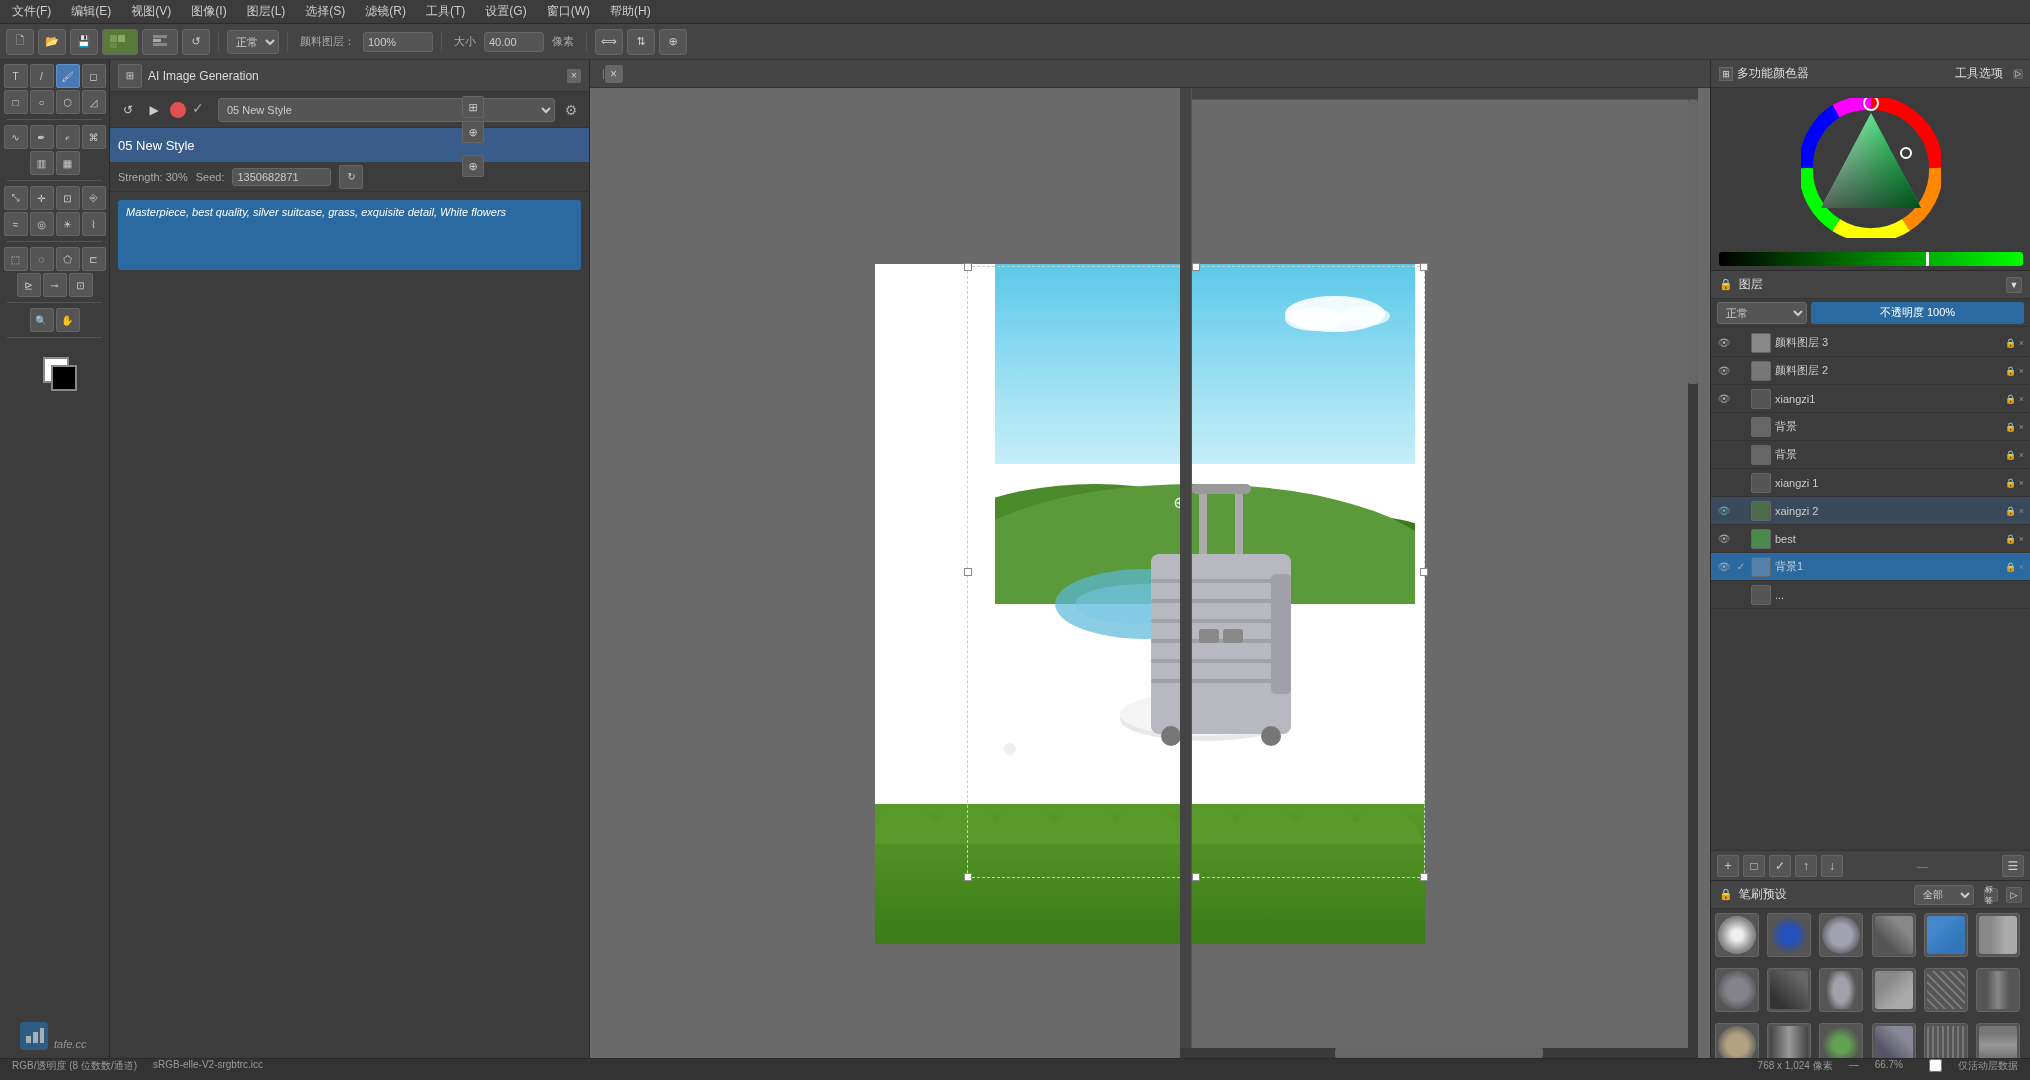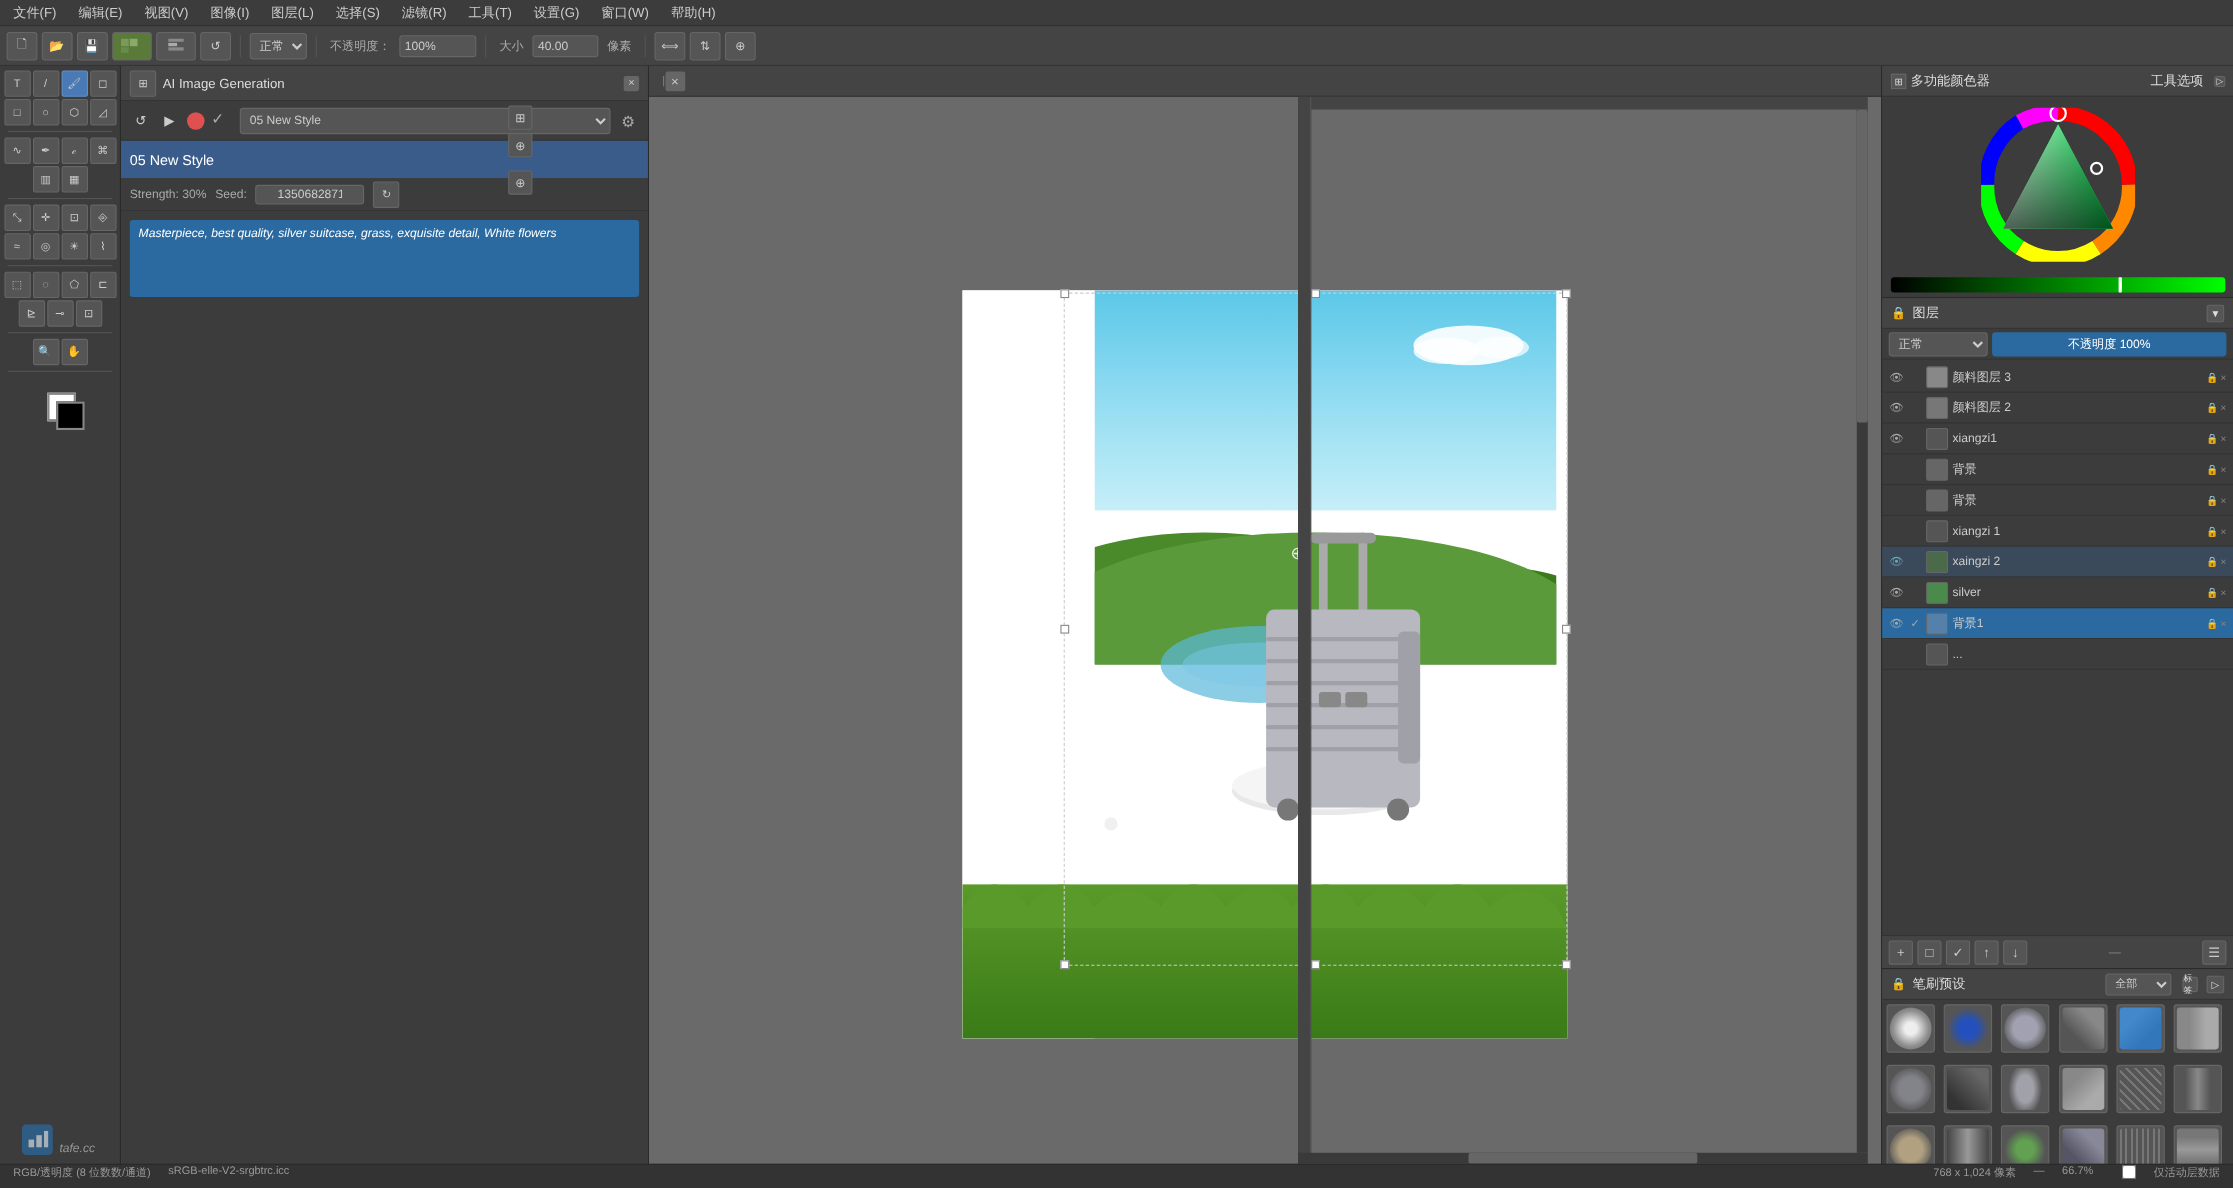--- a/index.html
+++ b/index.html
@@ -252,21 +252,21 @@
     }
     .param-label {
       font-size: 11px;
       color: #aaa;
     }
     .param-input {
       font-size: 11px;
       color: #ccc;
       background: #555;
       border: 1px solid #666;
-      padding: 2px 19px;
+      padding: 2px 4px;
       border-radius: 3px;
       width: 99px;
     }
 
     
     .prompt-area {
       flex: 1;
       padding: 8px;
       background: #3c3c3c;
     }
@@ -592,21 +592,21 @@
         <rect x="2" y="4" width="8" height="3" fill="#aaa"></rect>
         <rect x="2" y="8" width="14" height="3" fill="#888"></rect>
       </svg>
   </div>
   <div class="toolbar-btn">↺</div>
   <div class="toolbar-separator"></div>
   <select class="toolbar-select">
     <option>正常</option>
   </select>
   <div class="toolbar-separator"></div>
-  <div class="toolbar-label">不透明度：</div>
+  <div class="toolbar-label">颜料图层：</div>
   <input class="toolbar-input" value="100%" style="width: 70px;">
   <div class="toolbar-separator"></div>
   <div class="toolbar-label">大小</div>
   <input class="toolbar-input" value="40.00" style="width: 60px;">
   <div class="toolbar-label">像素</div>
   <div class="toolbar-separator"></div>
   <div class="toolbar-btn">⟺</div>
   <div class="toolbar-btn">⇅</div>
   <div class="toolbar-btn">⊕</div>
 </div>
@@ -978,21 +978,21 @@
         <span class="layer-name">xaingzi 2</span>
         <div class="layer-icons">
           <span class="layer-icon-small">🔒</span>
           <span class="layer-icon-small">×</span>
         </div>
       </div>
       <div class="layer-item">
         <div class="layer-eye">👁</div>
         <div class="layer-check"></div>
         <div class="layer-thumb" style="background:#4a8a4a;"></div>
-        <span class="layer-name">silver</span>
+        <span class="layer-name">best</span>
         <div class="layer-icons">
           <span class="layer-icon-small">🔒</span>
           <span class="layer-icon-small">×</span>
         </div>
       </div>
       <div class="layer-item active">
         <div class="layer-eye">👁</div>
         <div class="layer-check">✓</div>
         <div class="layer-thumb" style="background:#5580aa;"></div>
         <span class="layer-name">背景1</span>

